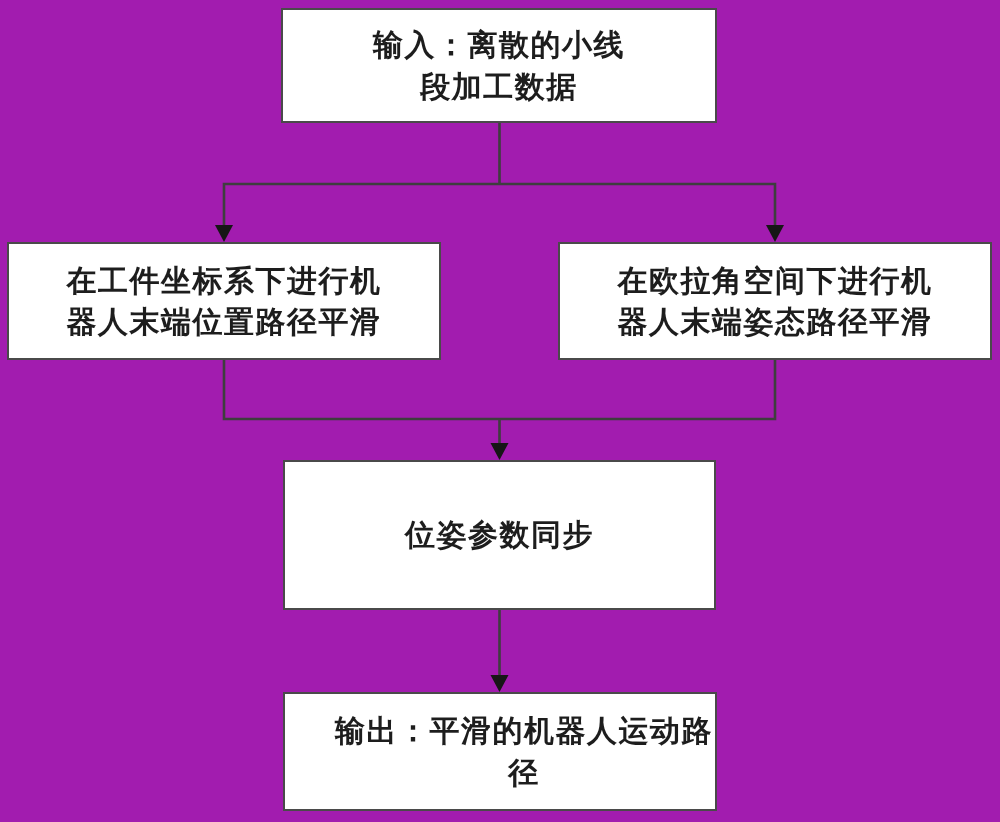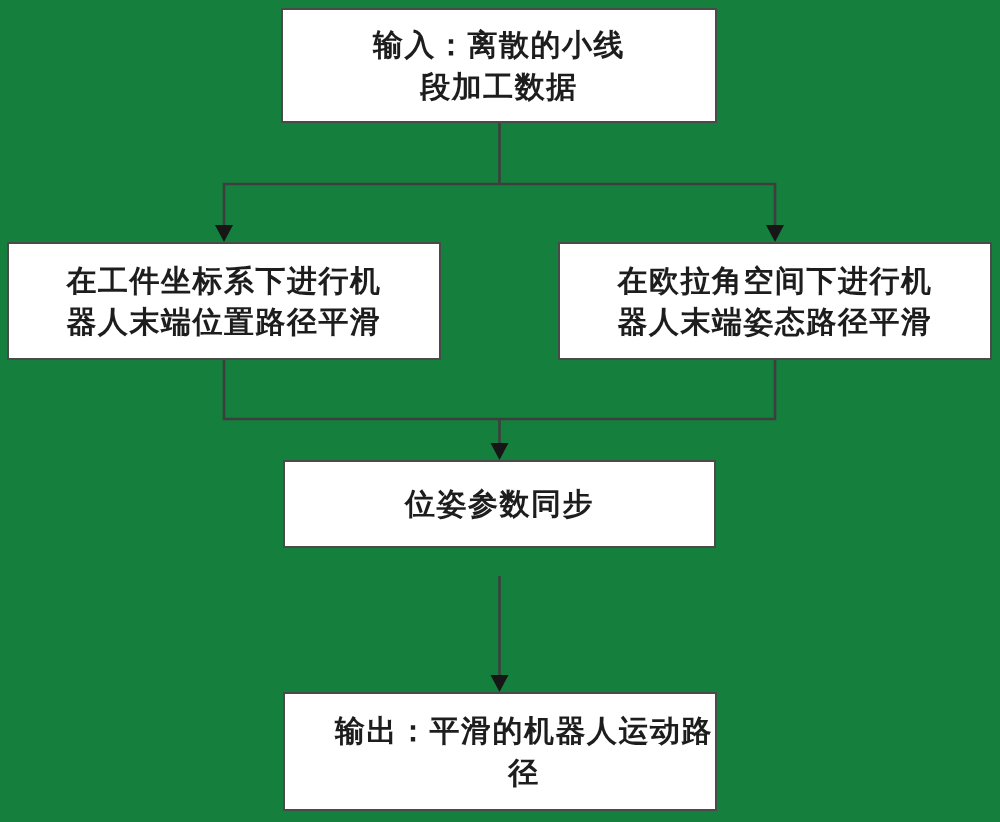--- a/index.html
+++ b/index.html
@@ -8,21 +8,21 @@
     width: 1000px;
     height: 822px;
     background: #ffffff;
     font-family: "Liberation Sans", sans-serif;
     overflow: hidden;
   }
   .canvas {
     position: relative;
     width: 1000px;
     height: 822px;
-    background: #15803d;
+    background: #a21caf;
   }
   svg.connector-layer {
     position: absolute;
     left: 0;
     top: 0;
     width: 1000px;
     height: 822px;
   }
   .flow-node {
     position: absolute;
@@ -38,21 +38,21 @@
     white-space: pre-line;
     font-size: 30px;
     font-weight: 700;
     color: #1d1d1d;
     line-height: 1.38;
     letter-spacing: 1.5px;
   }
   #node-input       { left: 281px; top:   8px; width: 436px; height: 115px; }
   #node-position    { left:   7px; top: 242px; width: 434px; height: 118px; }
   #node-orientation { left: 558px; top: 242px; width: 434px; height: 118px; }
-  #node-sync        { left: 283px; top: 460px; width: 433px; height: 88px; }
+  #node-sync        { left: 283px; top: 460px; width: 433px; height: 150px; }
   #node-output      { left: 283px; top: 692px; width: 434px; height: 119px; padding-left: 48px; }
 </style>
 </head>
 <body>
 
 <div class="canvas">
 
   <svg class="connector-layer" viewBox="0 0 1000 822">
 
     <g>

